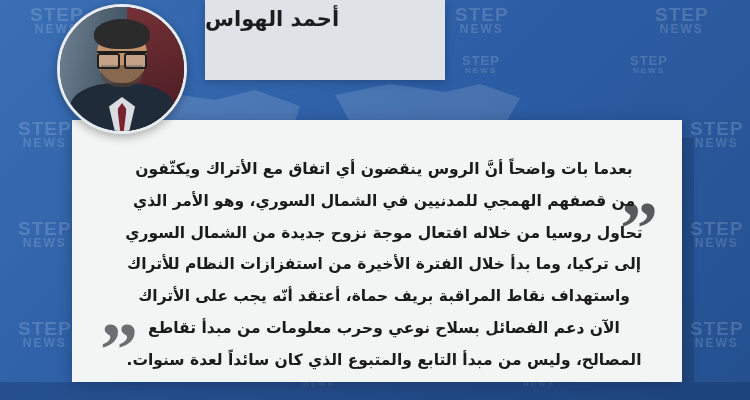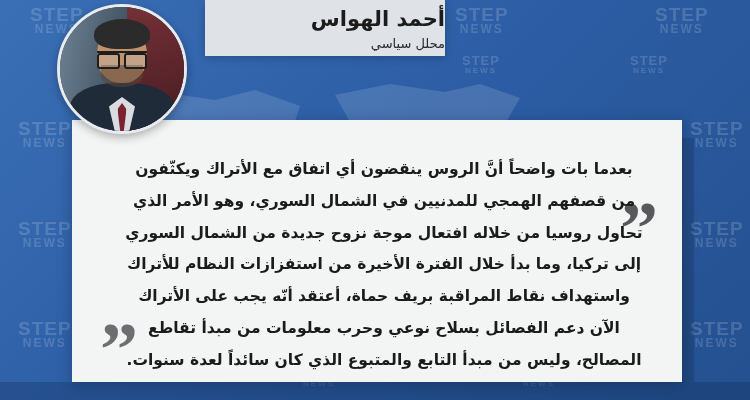--- a/index.html
+++ b/index.html
@@ -113,25 +113,25 @@
     color: #1b1b1b;
     font-weight: 600;
   }
 
   
   .nameplate {
     position: absolute;
     left: 205px;
     top: 0;
     width: 240px;
-    height: 56px;
+    height: 80px;
     background: #dfe3e8;
     box-shadow: 0 2px 8px rgba(0,0,0,0.22);
     direction: rtl;
-    text-align: right;
+    text-align: left;
     padding-top: 4px;
     box-sizing: border-box;
   }
   .nameplate .person-name {
     font-family: "DejaVu Sans", sans-serif;
     font-size: 21px;
     font-weight: bold;
     color: #1c1c1c;
     line-height: 1.45;
   }
@@ -340,21 +340,20 @@
   </svg>
 
   <div class="quote-card">
     <div class="quote-mark quote-open">”</div>
     <div class="quote-text">بعدما بات واضحاً أنَّ الروس ينقضون أي اتفاق مع الأتراك ويكثّفون من قصفهم الهمجي للمدنيين في الشمال السوري، وهو الأمر الذي تحاول روسيا من خلاله افتعال موجة نزوح جديدة من الشمال السوري إلى تركيا، وما بدأ خلال الفترة الأخيرة من استفزازات النظام للأتراك واستهداف نقاط المراقبة بريف حماة، أعتقد أنّه يجب على الأتراك الآن دعم الفصائل بسلاح نوعي وحرب معلومات من مبدأ تقاطع المصالح، وليس من مبدأ التابع والمتبوع الذي كان سائداً لعدة سنوات.</div>
     <div class="quote-mark quote-close">”</div>
   </div>
 
   <div class="nameplate">
     <div class="person-name">أحمد الهواس</div>
-    <div class="person-role">محلل سياسي</div>
   </div>
 
   <div class="avatar">
     <div class="bg-left"></div>
     <div class="curtain"></div>
     <div class="body"></div>
     <div class="shirt"></div>
     <div class="tie"></div>
     <div class="head"></div>
     <div class="beard"></div>

